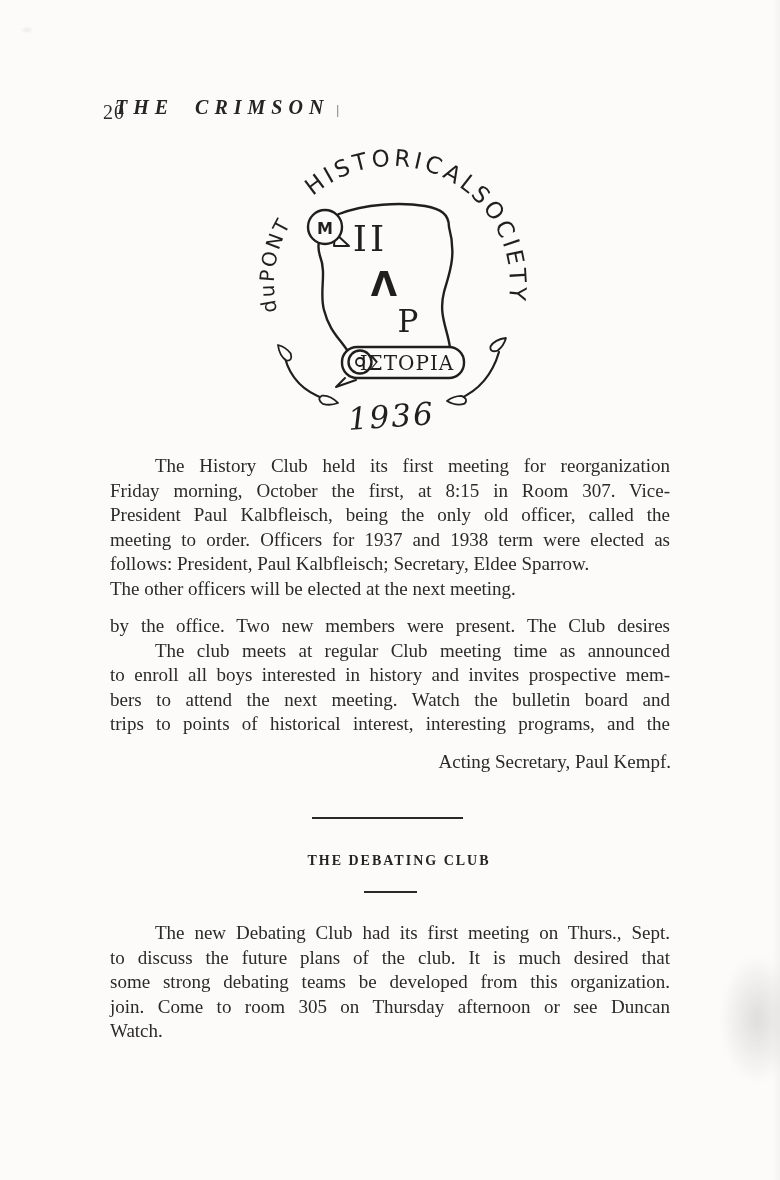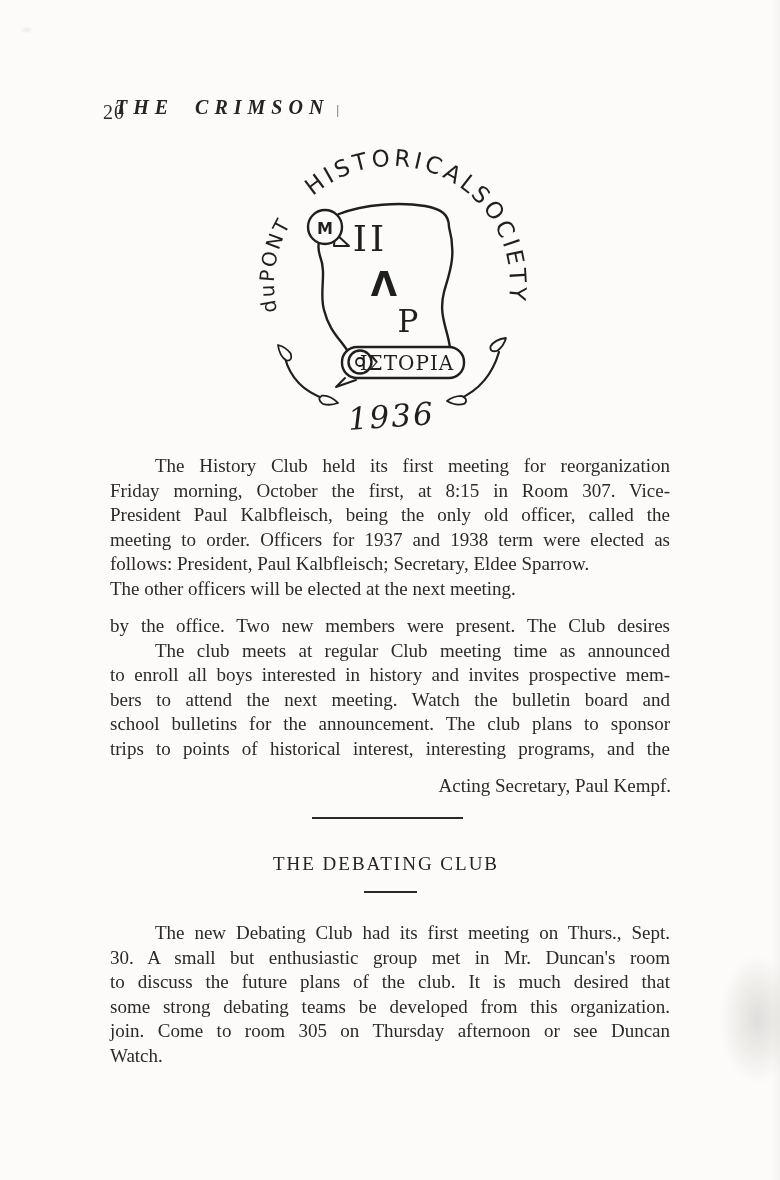--- a/index.html
+++ b/index.html
@@ -30,22 +30,22 @@
   .para + .para{margin-top:12px;}
   .line{text-align:justify;text-align-last:justify;}
   .line.plain{text-align:right;text-align-last:left;}
   .line.indent{text-indent:45px;}
   .signature{text-align:right;padding-right:12px;}
   
   .rule{position:absolute;background:#2a2927;}
   .rule-long{left:312px;top:817px;width:151px;height:2px;}
   .rule-short{left:364px;top:891px;width:53px;height:2px;}
   .section-head{
-    position:absolute;left:93px;top:853px;width:586px;text-align:center;
-    font-size:19px;letter-spacing:2px;color:#242422;
+    position:absolute;left:106px;top:853px;width:586px;text-align:center;
+    font-size:14px;letter-spacing:2px;color:#242422;font-weight:bold;
   }
   
   .smudge{
     position:absolute;left:694px;top:935px;width:110px;height:200px;
     background:radial-gradient(ellipse 48% 45% at 58% 42%,
       rgba(108,108,102,0.20), rgba(108,108,102,0) 72%);
     filter:blur(2px);
   }
   .edge-tint{
     position:absolute;right:0;top:0;width:8px;height:1180px;
@@ -125,34 +125,32 @@
       <div class="line">President Paul Kalbfleisch, being the only old officer, called the</div>
       <div class="line">meeting to order. Officers for 1937 and 1938 term were elected as</div>
       <div class="line plain">follows: President, Paul Kalbfleisch; Secretary, Eldee Sparrow.</div>
       <div class="line plain">The other officers will be elected at the next meeting.</div>
     </div>
     <div class="para">
       <div class="line">by the office. Two new members were present. The Club desires</div>
       <div class="line indent">The club meets at regular Club meeting time as announced</div>
       <div class="line">to enroll all boys interested in history and invites prospective mem-</div>
       <div class="line">bers to attend the next meeting. Watch the bulletin board and</div>
-      <div class="line">school bulletins for the announcement. The club plans to sponsor</div>
       <div class="line">trips to points of historical interest, interesting programs, and the</div>
     </div>
     <div class="signature">Acting Secretary, Paul Kempf.</div>
   </div>
 
   <div class="rule rule-long"></div>
   <div class="section-head">THE DEBATING CLUB</div>
   <div class="rule rule-short"></div>
 
   <div class="body-col" id="debating-article">
     <div class="para">
       <div class="line indent">The new Debating Club had its first meeting on Thurs., Sept.</div>
-      <div class="line">30. A small but enthusiastic group met in Mr. Duncan's room</div>
       <div class="line">to discuss the future plans of the club. It is much desired that</div>
       <div class="line">some strong debating teams be developed from this organization.</div>
       <div class="line">join. Come to room 305 on Thursday afternoon or see Duncan</div>
       <div class="line plain">Watch.</div>
     </div>
   </div>
 
   <div class="smudge"></div>
   <div class="edge-tint"></div>
   <div class="corner-spot"></div>

